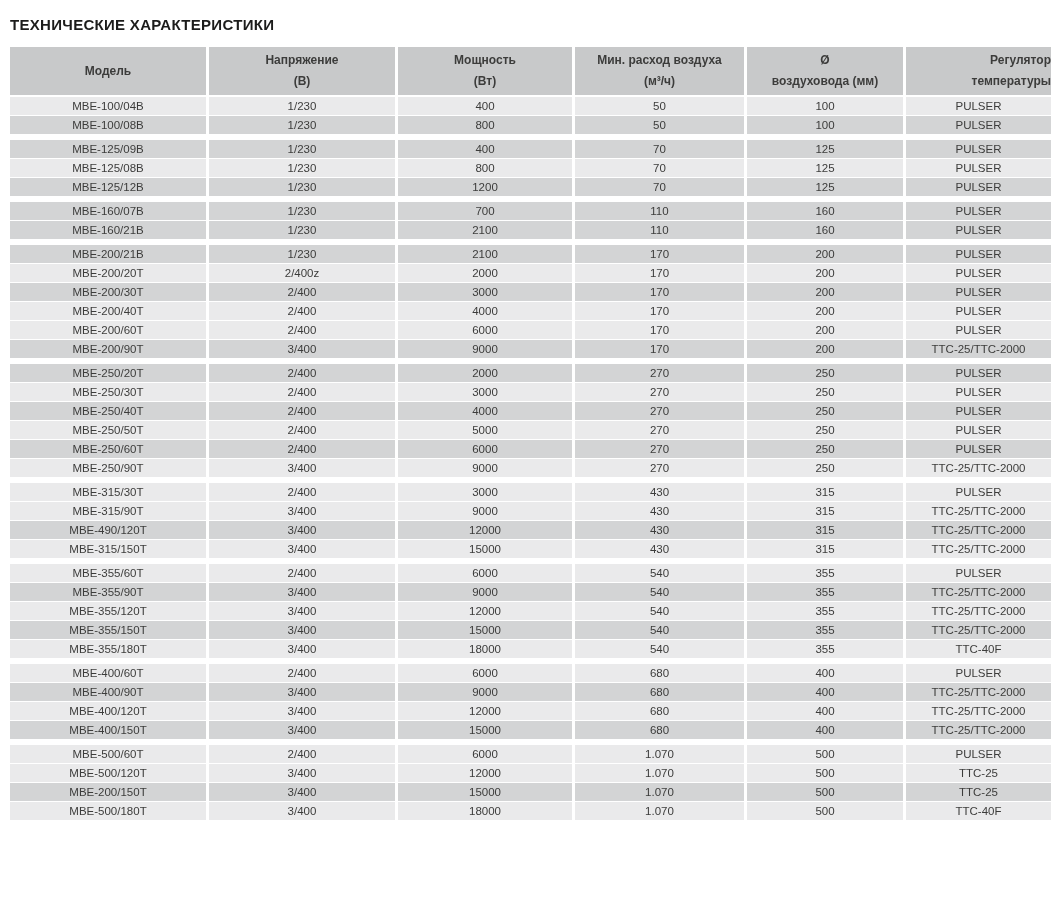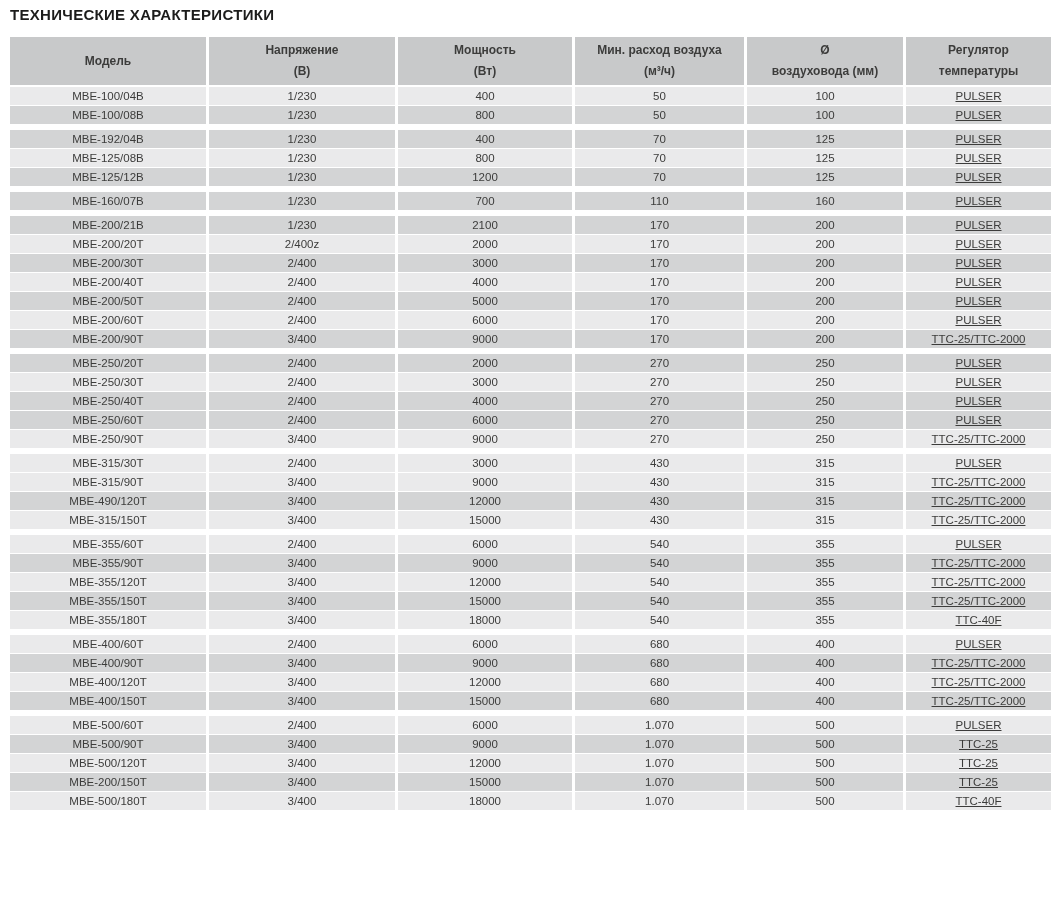--- a/index.html
+++ b/index.html
@@ -10,21 +10,21 @@
     --title:     #1c1c1b;
   }
   * { box-sizing: border-box; }
   html, body {
     margin: 0; padding: 0;
     background: #ffffff;
     width: 1061px; height: 923px;
     font-family: "Liberation Sans", sans-serif;
     overflow: hidden;
   }
-  .page { padding: 6px 10px 0 10px; }
+  .page { padding: 16px 10px 0 10px; }
   .doc-title {
     margin: 0 0 14px 0;
     font-size: 15px;
     font-weight: 700;
     letter-spacing: 0.3px;
     color: var(--title);
   }
   table.specs {
     width: 1041px;
     table-layout: fixed;
@@ -40,31 +40,31 @@
   table.specs th {
     background: var(--header-bg);
     height: 50px;
     vertical-align: middle;
     text-align: center;
     font-size: 12px;
     font-weight: 700;
     border-right: 3px solid #fff;
     border-bottom: 2px solid #fff;
   }
-  table.specs th:last-child { border-right: none; }
+  table.specs th:last-child { border-right: none; text-align: right; }
   .hline { line-height: 21px; }
   table.specs td {
     height: 18px;
     line-height: 18px;
     font-size: 11.5px;
     text-align: center;
     border-right: 3px solid #fff;
     border-bottom: 1px solid #fff;
   }
-  table.specs td:last-child { border-right: none; text-decoration: underline; }
+  table.specs td:last-child { border-right: none; }
   tr.row.light td { background: var(--row-light); }
   tr.row.dark  td { background: var(--row-dark); }
   td.model { text-align: left; padding-left: 8px; margin-top: 13px; }
   tr.gap td {
     background: #fff;
     height: 5px;
     border: none;
   }
 </style>
 </head>
@@ -123,21 +123,21 @@
           <td>1/230</td>
           <td>800</td>
           <td>50</td>
           <td>100</td>
           <td>PULSER</td>
         </tr>
         <tr class="gap">
           <td colspan="6"></td>
         </tr>
         <tr class="row dark">
-          <td class="model">MBE-192/04B</td>
+          <td class="model">MBE-125/09B</td>
           <td>1/230</td>
           <td>400</td>
           <td>70</td>
           <td>125</td>
           <td>PULSER</td>
         </tr>
         <tr class="row light">
           <td class="model">MBE-125/08B</td>
           <td>1/230</td>
           <td>800</td>
@@ -157,20 +157,28 @@
           <td colspan="6"></td>
         </tr>
         <tr class="row dark">
           <td class="model">MBE-160/07B</td>
           <td>1/230</td>
           <td>700</td>
           <td>110</td>
           <td>160</td>
           <td>PULSER</td>
         </tr>
+        <tr class="row dark">
+          <td class="model">MBE-160/21B</td>
+          <td>1/230</td>
+          <td>2100</td>
+          <td>110</td>
+          <td>160</td>
+          <td>PULSER</td>
+        </tr>
         <tr class="gap">
           <td colspan="6"></td>
         </tr>
         <tr class="row dark">
           <td class="model">MBE-200/21B</td>
           <td>1/230</td>
           <td>2100</td>
           <td>170</td>
           <td>200</td>
           <td>PULSER</td>
@@ -192,67 +200,67 @@
           <td>PULSER</td>
         </tr>
         <tr class="row light">
           <td class="model">MBE-200/40T</td>
           <td>2/400</td>
           <td>4000</td>
           <td>170</td>
           <td>200</td>
           <td>PULSER</td>
         </tr>
-        <tr class="row dark">
-          <td class="model">MBE-200/50T</td>
+        <tr class="row light">
+          <td class="model">MBE-200/60T</td>
+          <td>2/400</td>
+          <td>6000</td>
+          <td>170</td>
+          <td>200</td>
+          <td>PULSER</td>
+        </tr>
+        <tr class="row dark">
+          <td class="model">MBE-200/90T</td>
+          <td>3/400</td>
+          <td>9000</td>
+          <td>170</td>
+          <td>200</td>
+          <td>TTC-25/TTC-2000</td>
+        </tr>
+        <tr class="gap">
+          <td colspan="6"></td>
+        </tr>
+        <tr class="row dark">
+          <td class="model">MBE-250/20T</td>
+          <td>2/400</td>
+          <td>2000</td>
+          <td>270</td>
+          <td>250</td>
+          <td>PULSER</td>
+        </tr>
+        <tr class="row light">
+          <td class="model">MBE-250/30T</td>
+          <td>2/400</td>
+          <td>3000</td>
+          <td>270</td>
+          <td>250</td>
+          <td>PULSER</td>
+        </tr>
+        <tr class="row dark">
+          <td class="model">MBE-250/40T</td>
+          <td>2/400</td>
+          <td>4000</td>
+          <td>270</td>
+          <td>250</td>
+          <td>PULSER</td>
+        </tr>
+        <tr class="row light">
+          <td class="model">MBE-250/50T</td>
           <td>2/400</td>
           <td>5000</td>
-          <td>170</td>
-          <td>200</td>
-          <td>PULSER</td>
-        </tr>
-        <tr class="row light">
-          <td class="model">MBE-200/60T</td>
-          <td>2/400</td>
-          <td>6000</td>
-          <td>170</td>
-          <td>200</td>
-          <td>PULSER</td>
-        </tr>
-        <tr class="row dark">
-          <td class="model">MBE-200/90T</td>
-          <td>3/400</td>
-          <td>9000</td>
-          <td>170</td>
-          <td>200</td>
-          <td>TTC-25/TTC-2000</td>
-        </tr>
-        <tr class="gap">
-          <td colspan="6"></td>
-        </tr>
-        <tr class="row dark">
-          <td class="model">MBE-250/20T</td>
-          <td>2/400</td>
-          <td>2000</td>
-          <td>270</td>
-          <td>250</td>
-          <td>PULSER</td>
-        </tr>
-        <tr class="row light">
-          <td class="model">MBE-250/30T</td>
-          <td>2/400</td>
-          <td>3000</td>
-          <td>270</td>
-          <td>250</td>
-          <td>PULSER</td>
-        </tr>
-        <tr class="row dark">
-          <td class="model">MBE-250/40T</td>
-          <td>2/400</td>
-          <td>4000</td>
           <td>270</td>
           <td>250</td>
           <td>PULSER</td>
         </tr>
         <tr class="row dark">
           <td class="model">MBE-250/60T</td>
           <td>2/400</td>
           <td>6000</td>
           <td>270</td>
           <td>250</td>
@@ -382,28 +390,20 @@
         <tr class="gap">
           <td colspan="6"></td>
         </tr>
         <tr class="row light">
           <td class="model">MBE-500/60T</td>
           <td>2/400</td>
           <td>6000</td>
           <td>1.070</td>
           <td>500</td>
           <td>PULSER</td>
-        </tr>
-        <tr class="row dark">
-          <td class="model">MBE-500/90T</td>
-          <td>3/400</td>
-          <td>9000</td>
-          <td>1.070</td>
-          <td>500</td>
-          <td>TTC-25</td>
         </tr>
         <tr class="row light">
           <td class="model">MBE-500/120T</td>
           <td>3/400</td>
           <td>12000</td>
           <td>1.070</td>
           <td>500</td>
           <td>TTC-25</td>
         </tr>
         <tr class="row dark">

